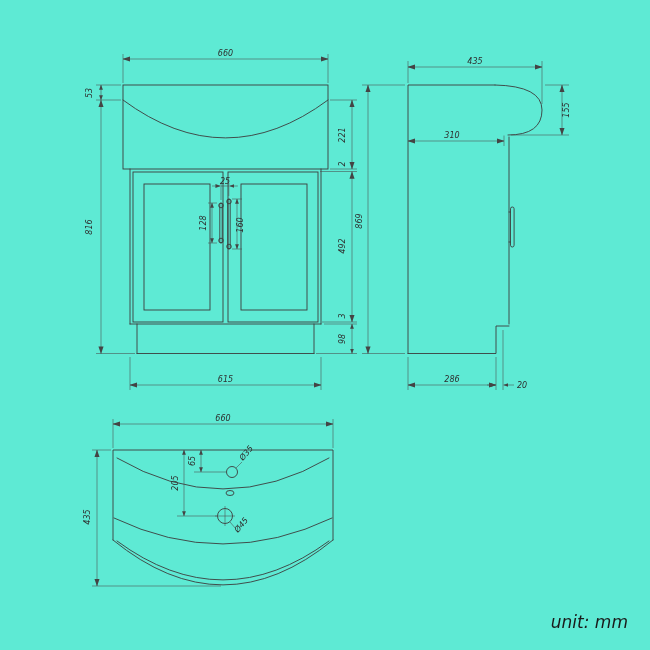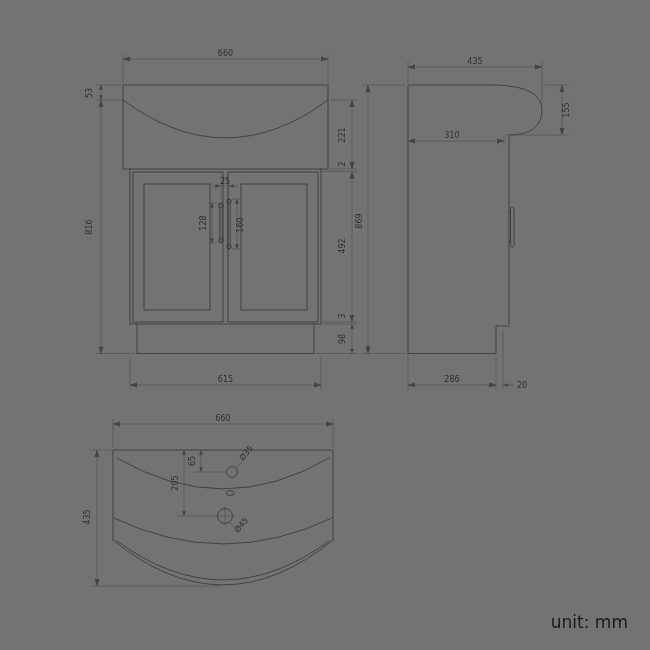--- a/index.html
+++ b/index.html
@@ -1,17 +1,17 @@
 <!DOCTYPE html>
 <html><head>
 <meta charset="utf-8">
 <style>
   html,body{margin:0;padding:0;background:#fff;}
-  .page{position:relative;width:650px;height:650px;background:#737373;overflow:hidden;
-        font-family:"DejaVu Sans",sans-serif;}
+  .page{position:relative;width:650px;height:650px;background:#5eead4;overflow:hidden;
+        font-family:"DejaVu Sans",sans-serif;font-style:italic;}
   svg{display:block;}
   .geo{fill:none;stroke:#3c3c3c;stroke-width:0.9;stroke-linecap:round;stroke-linejoin:round;}
   .geof{fill:none;stroke:#3c3c3c;stroke-width:0.9;}
   .thin{fill:none;stroke:#4a4a4a;stroke-width:0.55;}
   .dtext{font-size:8px;fill:#2e2e2e;text-anchor:middle;font-family:"DejaVu Sans",sans-serif;}
   .ts{text-anchor:start;}
   .unit{font-size:17px;fill:#1a1a1a;text-anchor:end;font-family:"DejaVu Sans",sans-serif;}
 </style>
 </head>
 <body>

